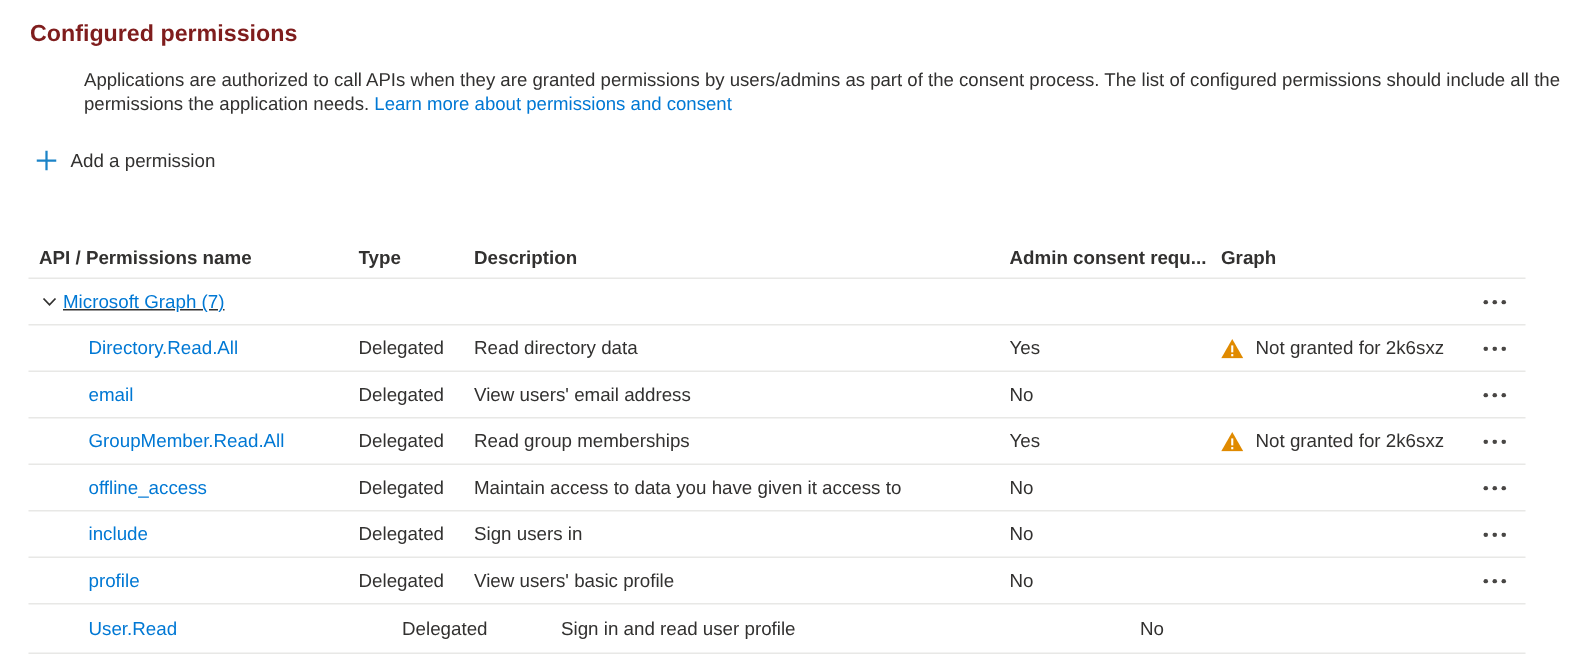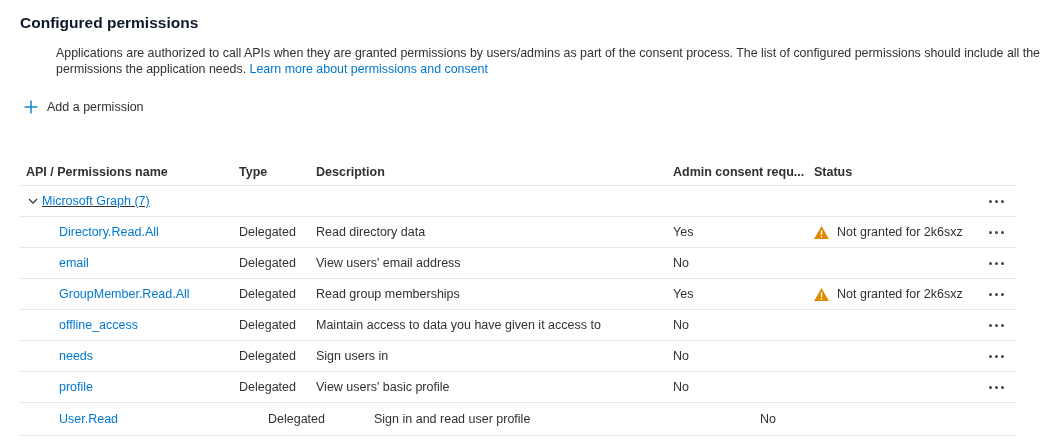--- a/index.html
+++ b/index.html
@@ -8,21 +8,21 @@
     font-family: "Liberation Sans", sans-serif;
     color: #323130;
     font-size: 12.5px;
     overflow: hidden;
   }
   .container { padding: 14px 20px 0 20px; }
 
   .page-title {
     font-size: 15.5px;
     font-weight: 600;
-    color: #0f172a;
+    color: #7f1d1d;
     margin-bottom: 13px;
   }
 
   .description {
     font-size: 12.4px;
     line-height: 16px;
     max-width: 1018px;
     margin-bottom: 14px;
     margin-left: 36px;
   }
@@ -84,21 +84,21 @@
     </button>
   </div>
 
   <div class="perm-table">
 
     <div class="t-row t-header">
       <div class="cell cell-name">API / Permissions name</div>
       <div class="cell">Type</div>
       <div class="cell">Description</div>
       <div class="cell">Admin consent requ...</div>
-      <div class="cell">Status</div>
+      <div class="cell">Graph</div>
       <div class="cell"></div>
     </div>
 
     <div class="t-row">
       <div class="cell group-cell">
         <span class="chev">
           <svg width="12" height="12" viewBox="0 0 12 12">
               <polyline points="2,4 6,8.2 10,4" stroke="#323130" stroke-width="1.2" fill="none"></polyline>
             </svg>
         </span>
@@ -198,21 +198,21 @@
         <span class="dots">
             <i></i>
             <i></i>
             <i></i>
           </span>
       </div>
     </div>
 
     <div class="t-row">
       <div class="cell">
-          <a class="perm-link">needs</a>
+          <a class="perm-link">include</a>
         </div>
       <div class="cell">Delegated</div>
       <div class="cell">Sign users in</div>
       <div class="cell">No</div>
       <div class="cell cell-status"></div>
       <div class="cell cell-menu">
         <span class="dots">
             <i></i>
             <i></i>
             <i></i>

